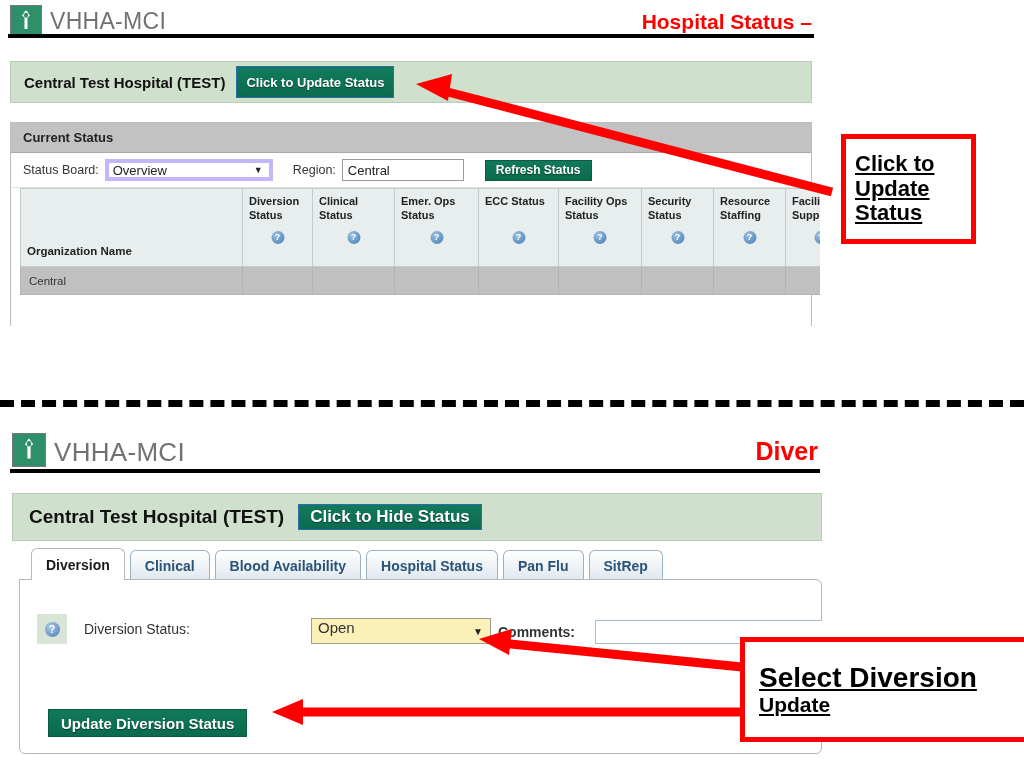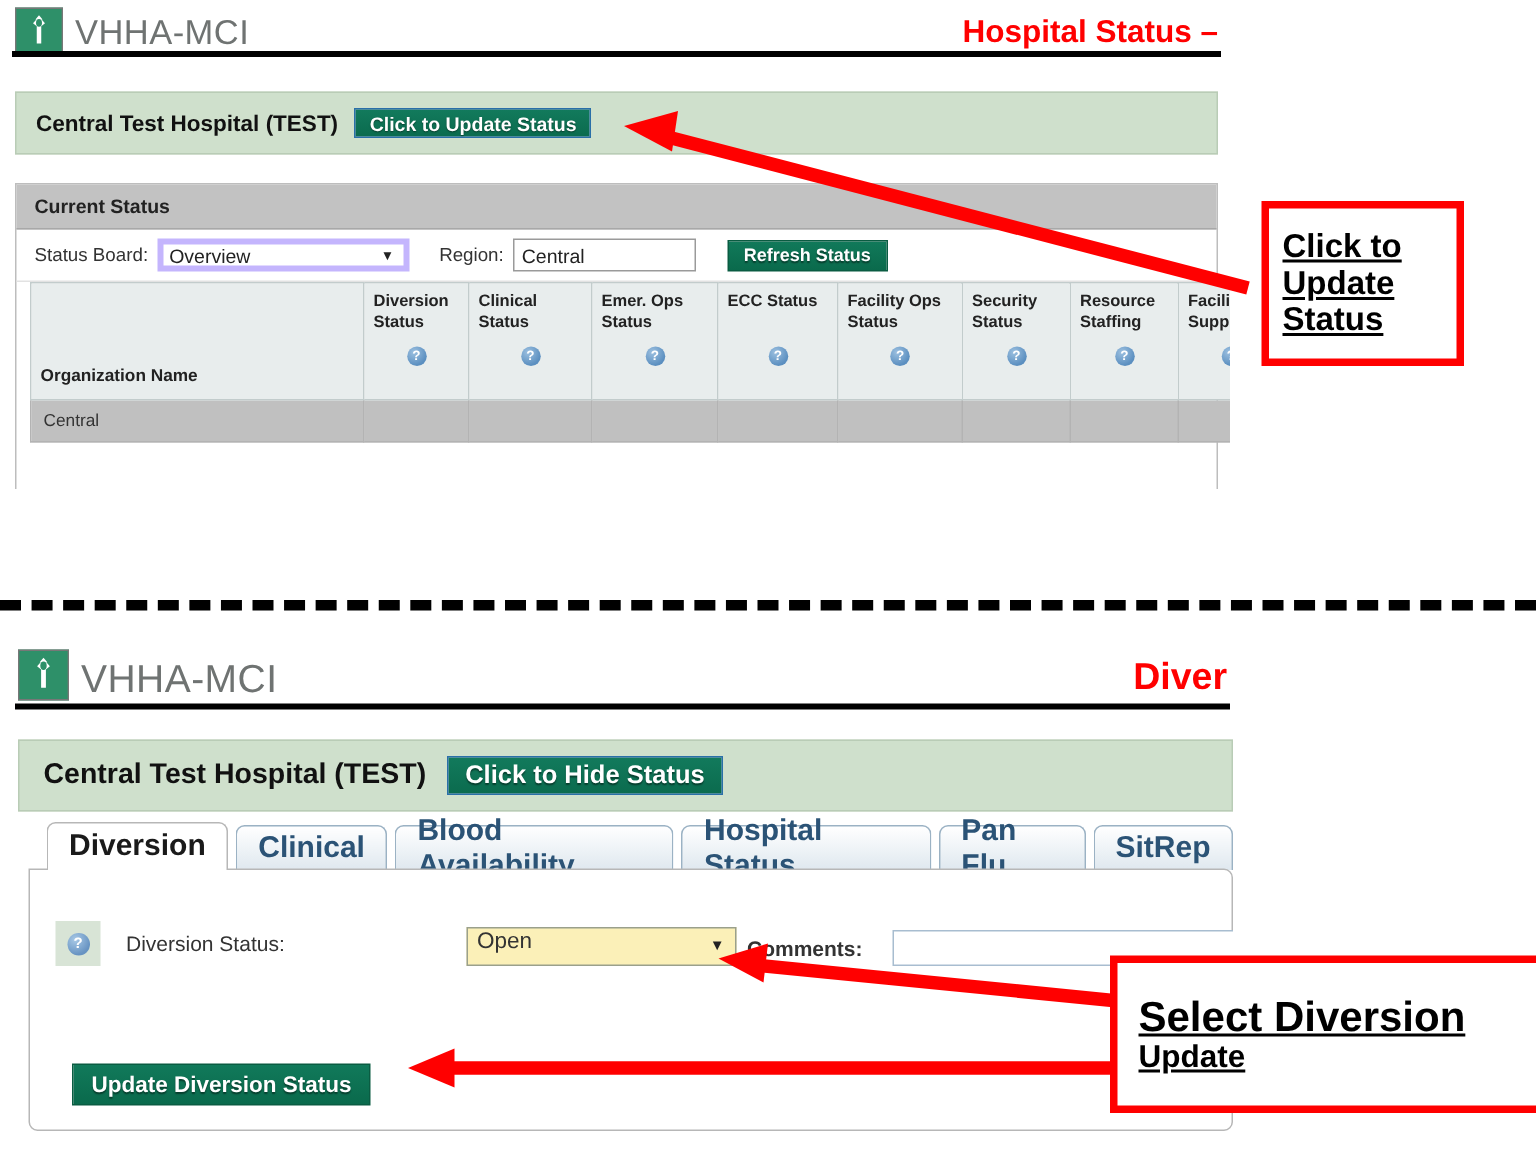--- a/index.html
+++ b/index.html
@@ -92,21 +92,21 @@
     background:#c0c0c0;border:1px solid #b3b3b3;border-top:none;
     font-size:11.5px;color:#333;padding:7px 8px;height:28px;box-sizing:border-box;
   }
 
   
   .tabstrip{position:absolute;display:flex;align-items:flex-end;gap:5px;}
   .tab{
     background:linear-gradient(#ffffff,#dfe8ef);
     border:1px solid #9bb2c4;border-bottom:none;
     border-radius:6px 6px 0 0;
-    font-size:20px;font-weight:bold;color:#2b5376;
+    font-size:14px;font-weight:bold;color:#2b5376;
     display:flex;align-items:center;justify-content:center;
     height:30px;padding:0 14px;box-sizing:border-box;cursor:pointer;
     position:relative;
   }
   .tab.active{background:#fff;color:#1a1a1a;border-color:#b7b7b7;z-index:3;height:32px;}
   .tabpane{
     position:absolute;background:#fff;border:1px solid #b7b7b7;
     border-radius:0 6px 6px 6px;box-sizing:border-box;
   }
   .qbox{
@@ -160,21 +160,21 @@
           <ellipse cx="15" cy="9.2" rx="2.0" ry="2.6" fill="#2e9069"></ellipse>
         </svg>
       </div>
       <div class="brandname">VHHA-MCI</div>
       <div class="redtitle" style="right:8px;top:10px;font-size:21px;">Hospital Status –</div>
       <div class="rule" style="top:34px;width:806px;"></div>
     </div>
 
     <div class="facility-bar" style="left:10px;top:61px;width:802px;height:42px;">
       <span class="facility-name" style="font-size:15px;margin-left:13px;">Central Test Hospital (TEST)</span>
-      <button class="btn-teal" style="margin-left:11px;height:20px;font-size:13px;padding:0 9px;">Click to Update Status</button>
+      <button class="btn-teal" style="margin-left:11px;height:32px;font-size:13px;padding:0 9px;">Click to Update Status</button>
     </div>
 
     <div class="panel" style="left:10px;top:122px;width:802px;height:205px;">
       <div class="panel-head">Current Status</div>
 
       <div class="filters">
         <span class="lbl">Status Board:</span>
         <div class="sel" style="width:168px;">
           <span>Overview</span>
           <span class="caret">▼</span>

